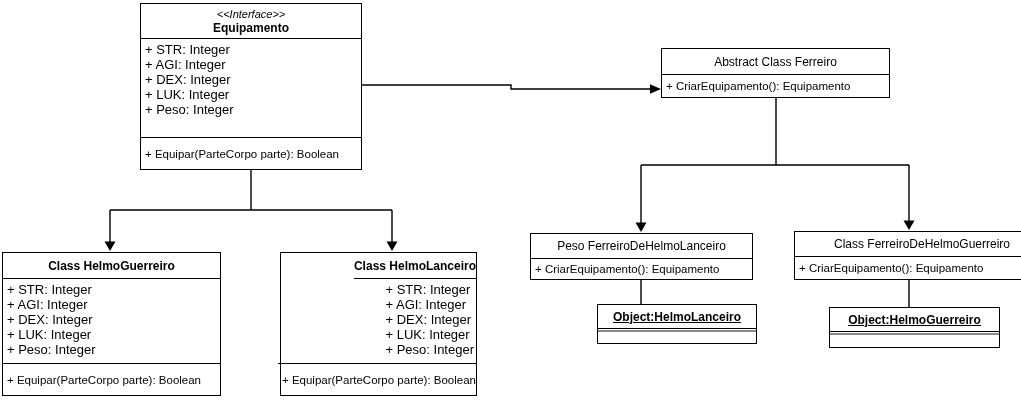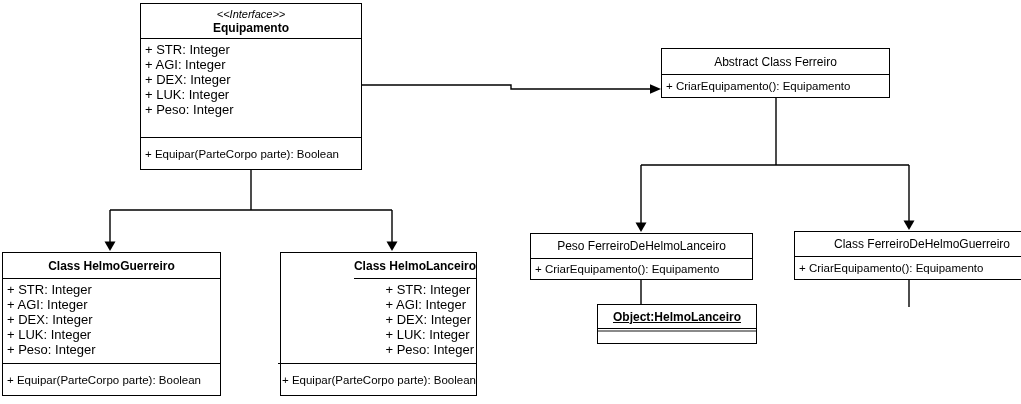--- a/index.html
+++ b/index.html
@@ -130,14 +130,19 @@
     </div>
     <div class="methods methods-only" style="flex:1 1 auto;">+ CriarEquipamento(): Equipamento</div>
   </div>
 
   <div class="uml-box" style="left:561px;top:304px;width:160px;height:40px;margin-left:36px;">
     <div class="obj-title" style="height:23px;">Object:HelmoLanceiro</div>
     <div class="obj-shadow"></div>
     <div class="obj-empty"></div>
   </div>
 
+  <div class="uml-box" style="left:829px;top:307px;width:171px;height:41px;">
+    <div class="obj-title" style="height:23px;">Object:HelmoGuerreiro</div>
+    <div class="obj-shadow"></div>
+    <div class="obj-empty"></div>
+  </div>
 
 </div>
 
 </body></html>

